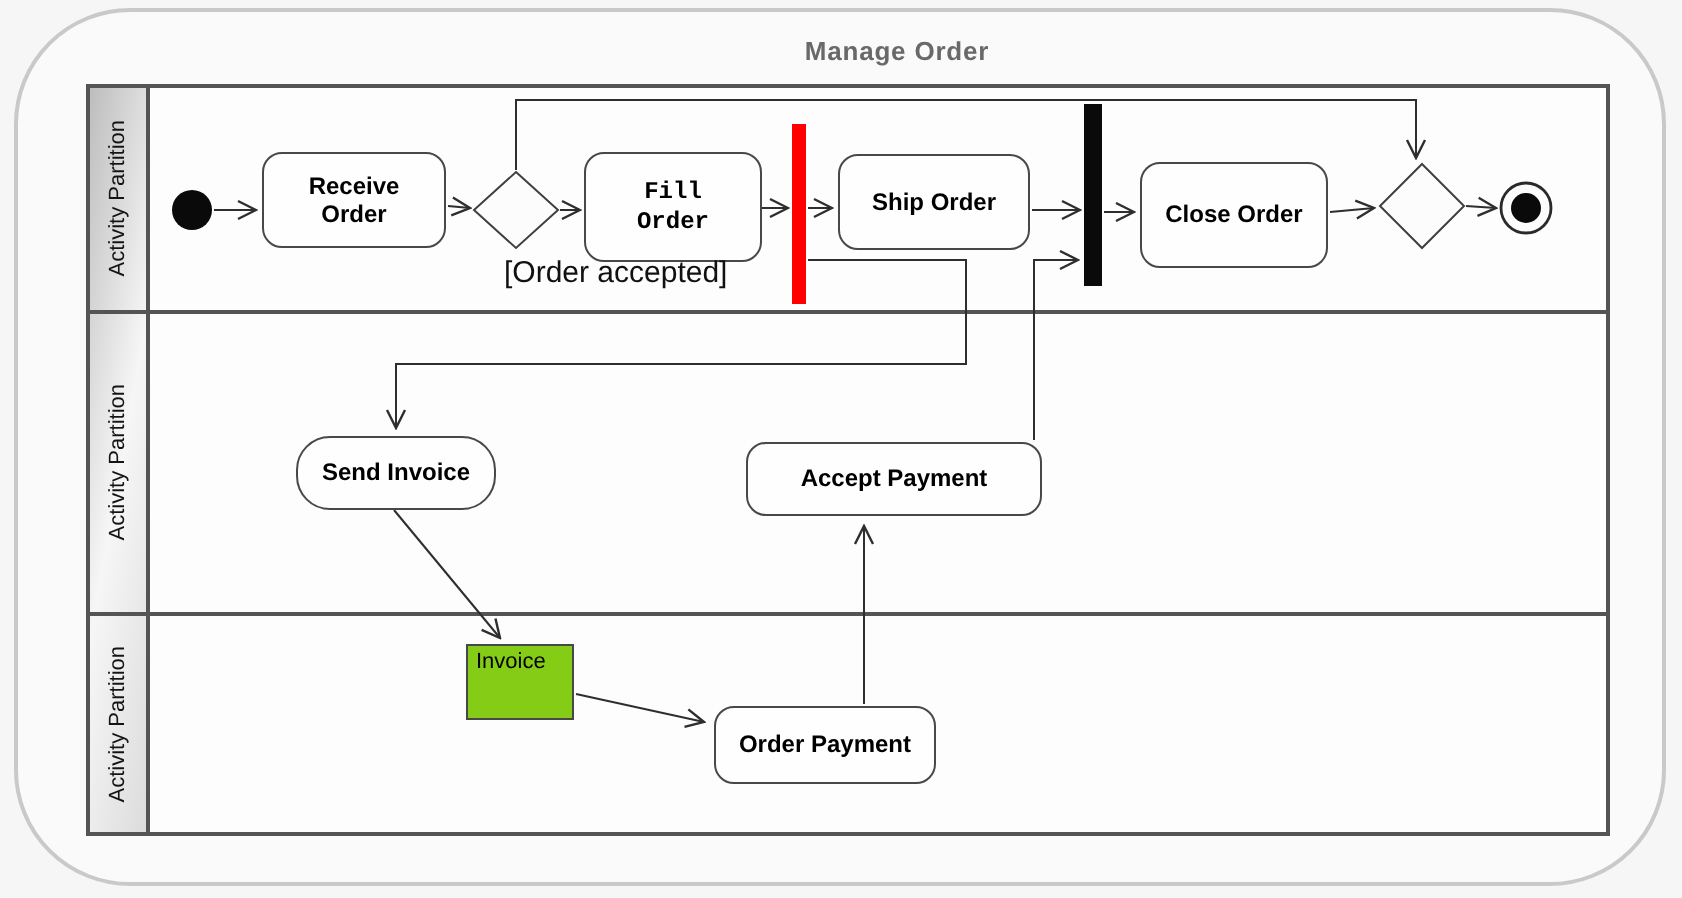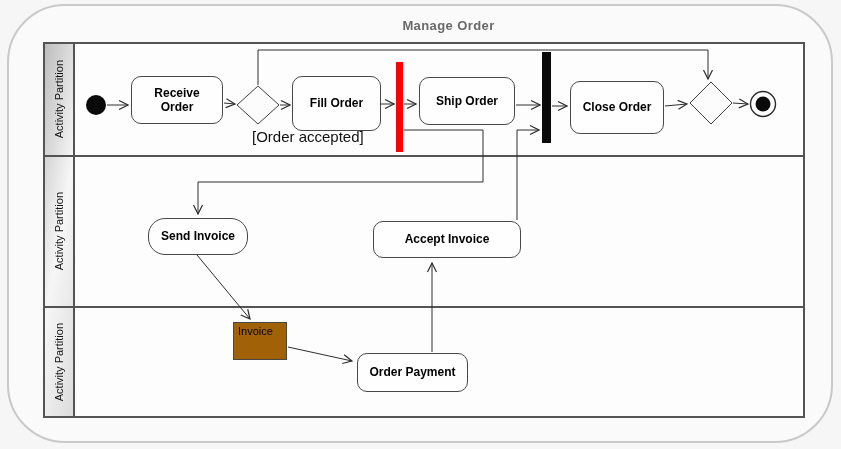--- a/index.html
+++ b/index.html
@@ -34,21 +34,21 @@
     writing-mode:vertical-rl;transform:rotate(180deg);
     font-size:11px;color:#141414;white-space:nowrap;
   }
   .node{
     position:absolute;box-sizing:border-box;background:#fefefe;
     border:1px solid #484848;border-radius:10px;
     display:flex;align-items:center;justify-content:center;text-align:center;
     font-size:12px;font-weight:bold;color:#000;line-height:1.2;padding:0 10px;
   }
   .object-node{
-    position:absolute;box-sizing:border-box;background:#a16207;
+    position:absolute;box-sizing:border-box;background:#84cc16;
     border:1px solid #484848;border-radius:0;
     font-size:11px;font-weight:normal;color:#000;
     padding:2px 4px;text-align:left;
   }
   .guard{
     position:absolute;font-size:15px;color:#111;white-space:nowrap;
   }
   svg.overlay{position:absolute;left:0;top:0;pointer-events:none;}
 </style>
 </head>
@@ -108,34 +108,34 @@
 
   <g>
     <circle cx="763" cy="104" r="12.5" fill="#fcfcfc" stroke="#2a2a2a" stroke-width="1.4"></circle>
     <circle cx="763" cy="104" r="7.5" fill="#0a0a0a"></circle>
   </g>
 </svg>
 
 <div class="node" style="left:131px;top:76px;width:92px;height:48px;">
   <span>Receive Order</span>
 </div>
-<div class="node" style="left:292px;top:76px;width:89px;height:55px;">
+<div class="node" style="left:292px;top:76px;width:89px;height:55px;font-family:Liberation Mono, monospace;">
   <span>Fill Order</span>
 </div>
 <div class="node" style="left:419px;top:77px;width:96px;height:48px;padding-left:10px;">
   <span>Ship Order</span>
 </div>
 <div class="node" style="left:570px;top:81px;width:94px;height:53px;">
   <span>Close Order</span>
 </div>
 <div class="node" style="left:148px;top:218px;width:100px;height:37px;border-radius:17px;">
   <span>Send Invoice</span>
 </div>
 <div class="node" style="left:373px;top:221px;width:148px;height:37px;">
-  <span>Accept Invoice</span>
+  <span>Accept Payment</span>
 </div>
 <div class="node" style="left:357px;top:353px;width:111px;height:39px;">
   <span>Order Payment</span>
 </div>
 
 <div class="object-node" style="left:233px;top:322px;width:54px;height:38px;">
   <span>Invoice</span>
 </div>
 
 <div class="guard" style="left:252px;top:128px;">[Order accepted]</div>

